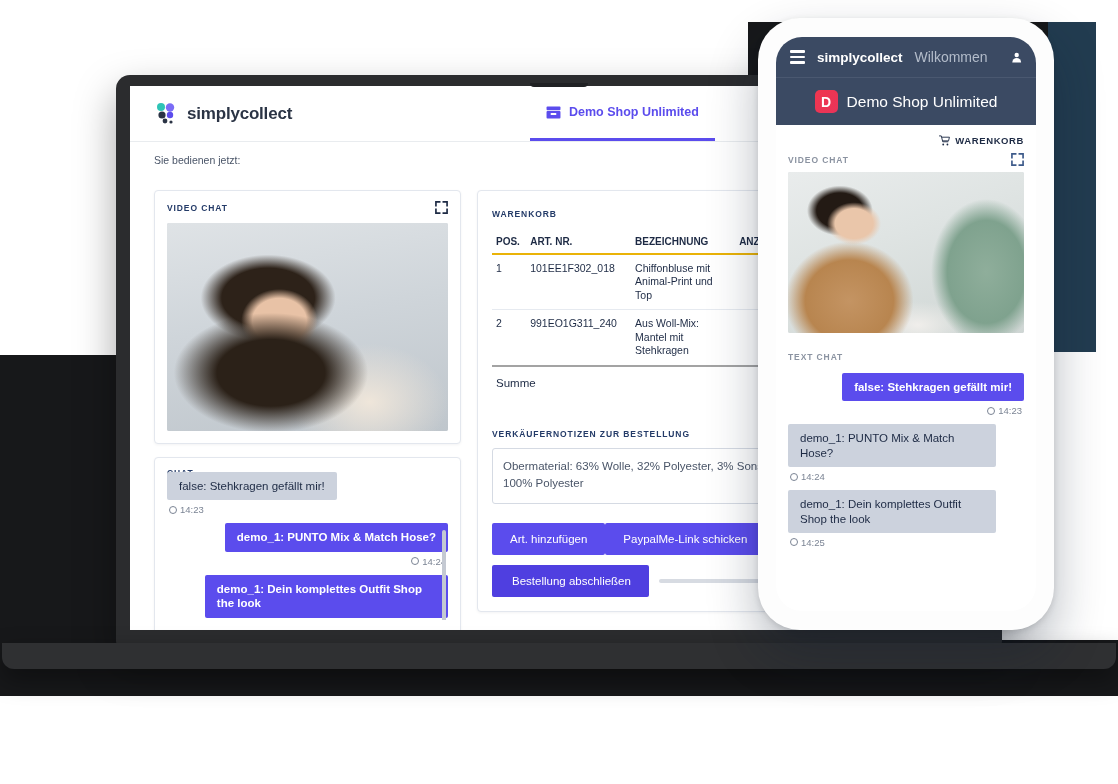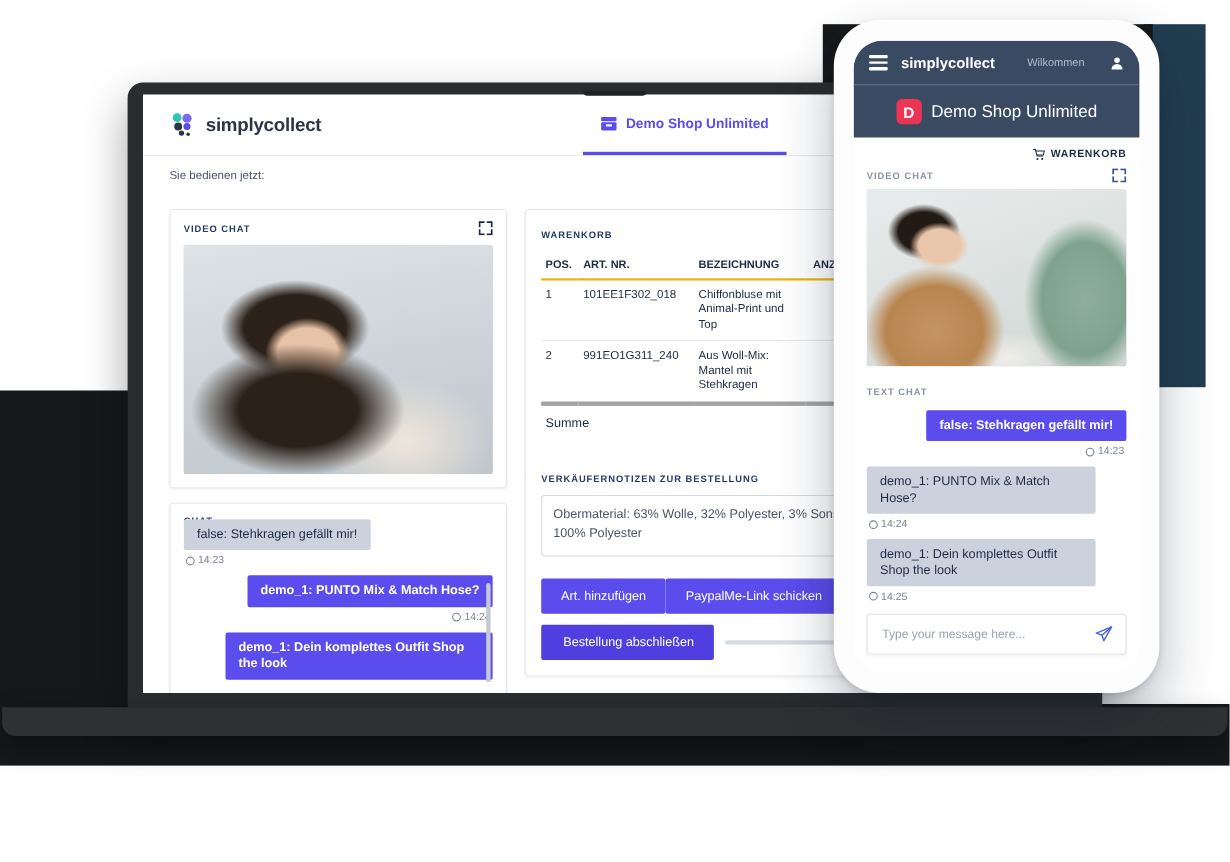--- a/index.html
+++ b/index.html
@@ -258,21 +258,21 @@
   table.cart tbody td.num { text-align: right; white-space: nowrap; }
   .col-pos { width: 22px; }
   .col-art { width: 90px; white-space: nowrap; }
   .col-bez { width: 86px; }
   .col-anz { width: 40px; }
   .col-preis { width: 48px; }
   .col-ges { width: 54px; }
   .col-act { width: 40px; }
   .sum-row td {
     border-bottom: none !important;
-    border-top: 4px solid #a3a3a3;
+    border-top: 2px solid #a3a3a3;
     font-size: 11.5px;
     padding-top: 9px !important;
   }
   .trash-icon { width: 11px; height: 12px; display: inline-block; vertical-align: -1px; }
 
   .notes-block { margin-top: 26px; }
   .notes-area {
     margin-top: 7px;
     width: 100%;
     box-sizing: border-box;
@@ -348,21 +348,21 @@
   .hamburger span {
     display: block;
     height: 2.5px;
     background: #ffffff;
     margin: 3px 0;
     border-radius: 1px;
   }
   .m-brand { font-size: 13.5px; font-weight: 700; color: #ffffff; }
   .m-welcome {
     margin-left: auto;
-    font-size: 10px;
+    font-size: 14px;
     color: #b3bcca;
   }
   .m-avatar { width: 13px; height: 13px; margin-left: 11px; display: block; cursor: pointer; }
 
   .m-shopbar {
     height: 47px;
     background: #3b4a63;
     display: flex;
     align-items: center;
     justify-content: center;
@@ -693,26 +693,17 @@
           <div class="msg-row left">
             <div class="bubble grey">demo_1: Dein komplettes Outfit Shop the look</div>
             <div class="msg-time">
               <span class="clock-dot"></span>
               <span>14:25</span>
             </div>
           </div>
         </div>
       </div>
 
-      <div class="m-input-wrap">
-        <div class="m-input">
-          <input type="text" placeholder="Type your message here..." style="">
-          <svg class="send-icon" viewBox="0 0 18 18">
-            <path d="M16.5 2L1.8 8.1l5.3 1.9 1.9 5.3z" fill="none" stroke="#4a5fe8" stroke-width="1.3" stroke-linejoin="round"></path>
-            <path d="M16.5 2L7.1 10" fill="none" stroke="#4a5fe8" stroke-width="1.3"></path>
-          </svg>
-        </div>
-      </div>
 
     </div>
   </div>
 
 </div>
 
 </body></html>

